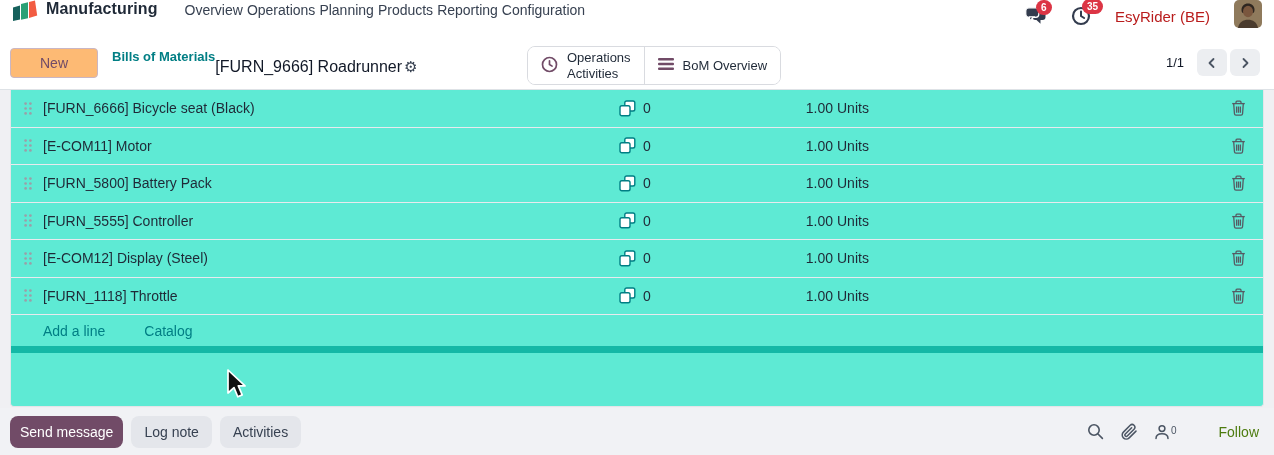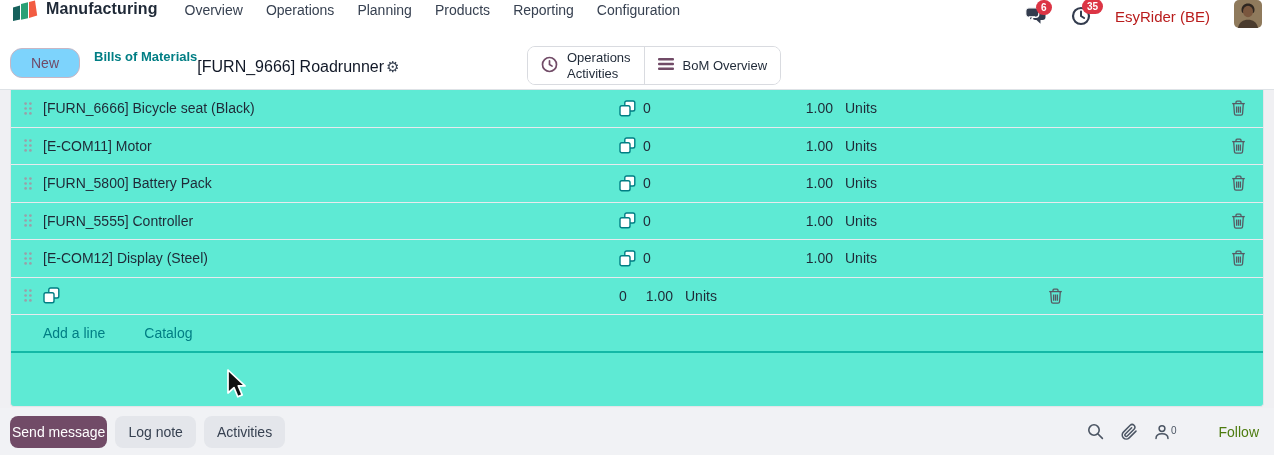--- a/index.html
+++ b/index.html
@@ -5,32 +5,32 @@
   * { box-sizing: border-box; margin: 0; padding: 0; }
   html,body { width:1274px; height:455px; }
   body {
     font-family: "Liberation Sans", sans-serif;
     background:#fff; color:#1f2937; overflow:hidden; position:relative;
   }
   
   .navbar { height:36px; display:flex; align-items:flex-start; padding:0 12px; background:#fff; }
   .logo { display:flex; align-items:center; }
   .app-name { font-size:16px; font-weight:600; color:#1f2937; margin-left:8px; letter-spacing:.1px; }
-  .nav-menus { display:flex; gap:19px; margin-left:25px; font-size:14px; color:#374151; }
+  .nav-menus { display:flex; margin-left:25px; font-size:14px; color:#374151; }
   .nav-menus span { cursor:default; padding:2px 2px; }
   .nav-right { margin-left:auto; display:flex; align-items:center; gap:24px; }
   .ibadge { position:relative; display:flex; align-items:center; }
   .badge { position:absolute; top:-7px; left:11px; background:#dc3545; color:#fff;
            font-size:10px; font-weight:700; border-radius:9px; padding:1.5px 5px; line-height:1.2; }
   .user-name { font-size:15px; color:#b91c1c; }
   
   .control-panel { height:54px; border-bottom:1px solid #dee2e6; display:flex; align-items:center;
                    padding:0 14px 0 10px; position:relative; background:#fff; }
-  .new-btn { border:1px solid #c9b6c4; color:#714B67; background:#7dd3fc; border-radius:12px;
-             padding:6px 20px; font-size:14px; font-weight:500; cursor:pointer; }
+  .new-btn { border:1px solid #c9b6c4; color:#714B67; background:#fdba74; border-radius:4px;
+             padding:6px 29px; font-size:14px; font-weight:500; cursor:pointer; }
   .breadcrumbs { margin-left:14px; display:flex; justify-content:center; }
   .bc-parent { color:#017E84; font-size:13px; font-weight:600; line-height:1.3; cursor:pointer; }
   .bc-title { color:#111827; font-size:16px; line-height:1.25; display:flex; align-items:center; gap:2px;margin-top:8px; }
   .gear { font-size:15px; color:#374151; line-height:1; cursor:pointer; }
   .stat-group { position:absolute; left:527px; top:10px; display:flex; border:1px solid #d9dbe0;
                 border-radius:8px; background:#fff; overflow:hidden; }
   .stat-btn { display:flex; align-items:center; gap:9px; padding:3px 13px; font-size:13px;
               color:#1f2937; background:#fff; border:none; cursor:pointer; text-align:left; }
   .stat-btn + .stat-btn { border-left:1px solid #d9dbe0; }
   .stat-label2 { line-height:1.2; }
@@ -42,29 +42,29 @@
   .content { background:#f0f0f3; height:318px; }
   .sheet { margin:0 10px; background:#5eead4; height:317px;
            border-left:1px solid #e4e5e9; border-right:1px solid #e4e5e9; border-bottom:1px solid #e4e5e9;
            border-radius:0 0 4px 4px; }
   .trow { display:grid; grid-template-columns:20px 576px 24px 30px 160px 64px 1fr 50px;
           align-items:center; height:37.5px; border-bottom:1px solid #e9eaee; padding-left:12px;
           font-size:14px; color:#1f2937; }
   .cell-handle { display:flex; align-items:center; cursor:grab; }
   .cell-ficon { display:flex; align-items:center; cursor:pointer; }
   .cell-qty { text-align:right; }
-  .cell-uom { padding-left:12px; }
+  .cell-uom { padding-left:4px; }
   .cell-trash { display:flex; justify-content:center; cursor:pointer; }
   .addline-row { display:flex; gap:39px; padding-left:32px; align-items:center; height:38px;
-                 border-bottom:2px solid #14b8a6; font-size:14px; }
+                 border-bottom:7px solid #14b8a6; font-size:14px; }
   .teal-link { color:#017E84; cursor:pointer; }
   
   .chatter { position:absolute; bottom:0; left:0; right:0; height:47px; background:#f1f2f5;
              display:flex; align-items:center; padding:0 15px 0 10px; gap:8px; }
-  .btn-primary { background:#714B67; color:#fff; border:none; border-radius:8px; padding:8px 2px;
+  .btn-primary { background:#714B67; color:#fff; border:none; border-radius:8px; padding:8px 10px;
                  font-size:14px; font-weight:500; cursor:pointer; }
   .btn-light { background:#e4e6eb; color:#374151; border:none; border-radius:8px; padding:8px 13px;
                font-size:14px; font-weight:500; cursor:pointer;text-align:right; }
   .chatter-right { margin-left:auto; display:flex; align-items:center; gap:16px; }
   .chatter-icon { display:flex; align-items:center; cursor:pointer; }
   .follower-wrap sup { font-size:10px; color:#4b5563; position:relative; top:-1px; left:1px; }
   .follow-label { font-size:14px; color:#4d7c0f; margin-left:27px; cursor:pointer; }
   .cursor { position:absolute; left:224px; top:368px; pointer-events:none; }
 </style>
 </head>
@@ -148,20 +148,35 @@
         <svg width="16" height="14" viewBox="0 0 16 14">
           <rect x="0" y="1" width="16" height="2.6" rx="1" fill="#714B67"></rect>
           <rect x="0" y="5.7" width="16" height="2.6" rx="1" fill="#714B67"></rect>
           <rect x="0" y="10.4" width="16" height="2.6" rx="1" fill="#714B67"></rect>
         </svg>
       </span>
       <span>BoM Overview</span>
     </button>
   </div>
 
+  <div class="pager">
+    <span>1/1</span>
+    <span class="pager-btns">
+      <button class="pager-btn">
+        <svg width="12" height="12" viewBox="0 0 12 12" fill="none">
+          <path d="M7.5 2 3.5 6l4 4" stroke="#4b5563" stroke-width="1.8" stroke-linecap="round" stroke-linejoin="round"></path>
+        </svg>
+      </button>
+      <button class="pager-btn">
+        <svg width="12" height="12" viewBox="0 0 12 12" fill="none">
+          <path d="M4.5 2l4 4-4 4" stroke="#4b5563" stroke-width="1.8" stroke-linecap="round" stroke-linejoin="round"></path>
+        </svg>
+      </button>
+    </span>
+  </div>
 </div>
 
 <div class="content">
   <div class="sheet">
     <div>
   <div class="trow">
     <span class="cell-handle">
       <svg width="10" height="15" viewBox="0 0 10 15">
         <g fill="#9AA0A8">
           <circle cx="2.6" cy="2.6" r="1.35"></circle>
@@ -336,20 +351,21 @@
         <g fill="#9AA0A8">
           <circle cx="2.6" cy="2.6" r="1.35"></circle>
                 <circle cx="7.4" cy="2.6" r="1.35"></circle>
           <circle cx="2.6" cy="7.5" r="1.35"></circle>
                 <circle cx="7.4" cy="7.5" r="1.35"></circle>
           <circle cx="2.6" cy="12.4" r="1.35"></circle>
                 <circle cx="7.4" cy="12.4" r="1.35"></circle>
         </g>
       </svg>
     </span>
+    <span class="cell-product">[FURN_1118] Throttle</span>
     <span class="cell-ficon">
       <svg width="17" height="17" viewBox="0 0 17 17" fill="none" stroke="#017E84" stroke-width="1.4">
         <rect x="5.8" y="1" width="10" height="10" rx="1.8" fill="#fff"></rect>
         <rect x="1" y="5.8" width="10" height="10" rx="1.8" fill="#fff"></rect>
       </svg>
     </span>
     <span class="cell-forecast">0</span>
     <span class="cell-qty">1.00</span>
     <span class="cell-uom">Units</span>
     <span></span>

